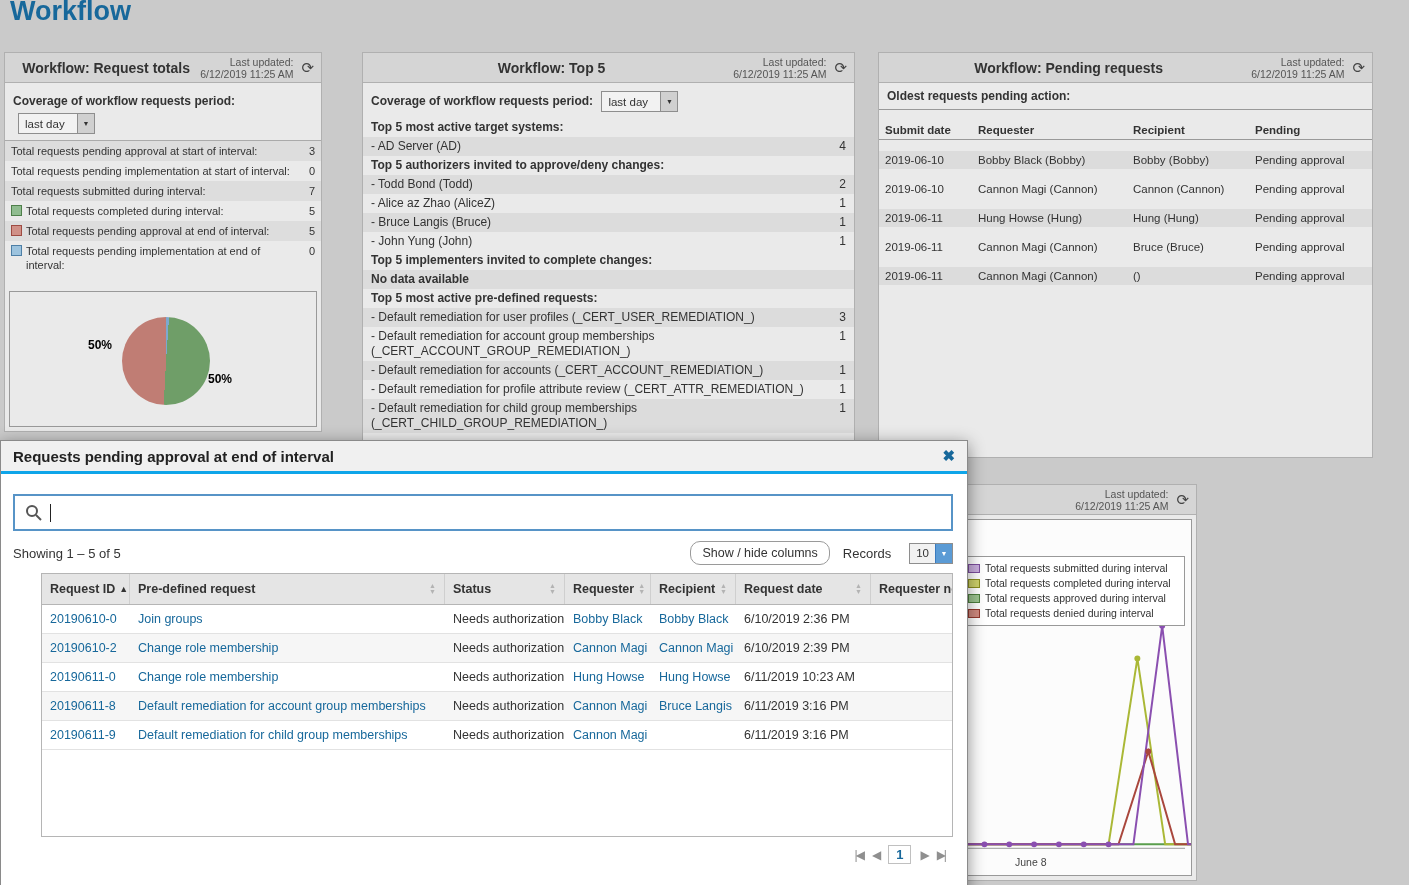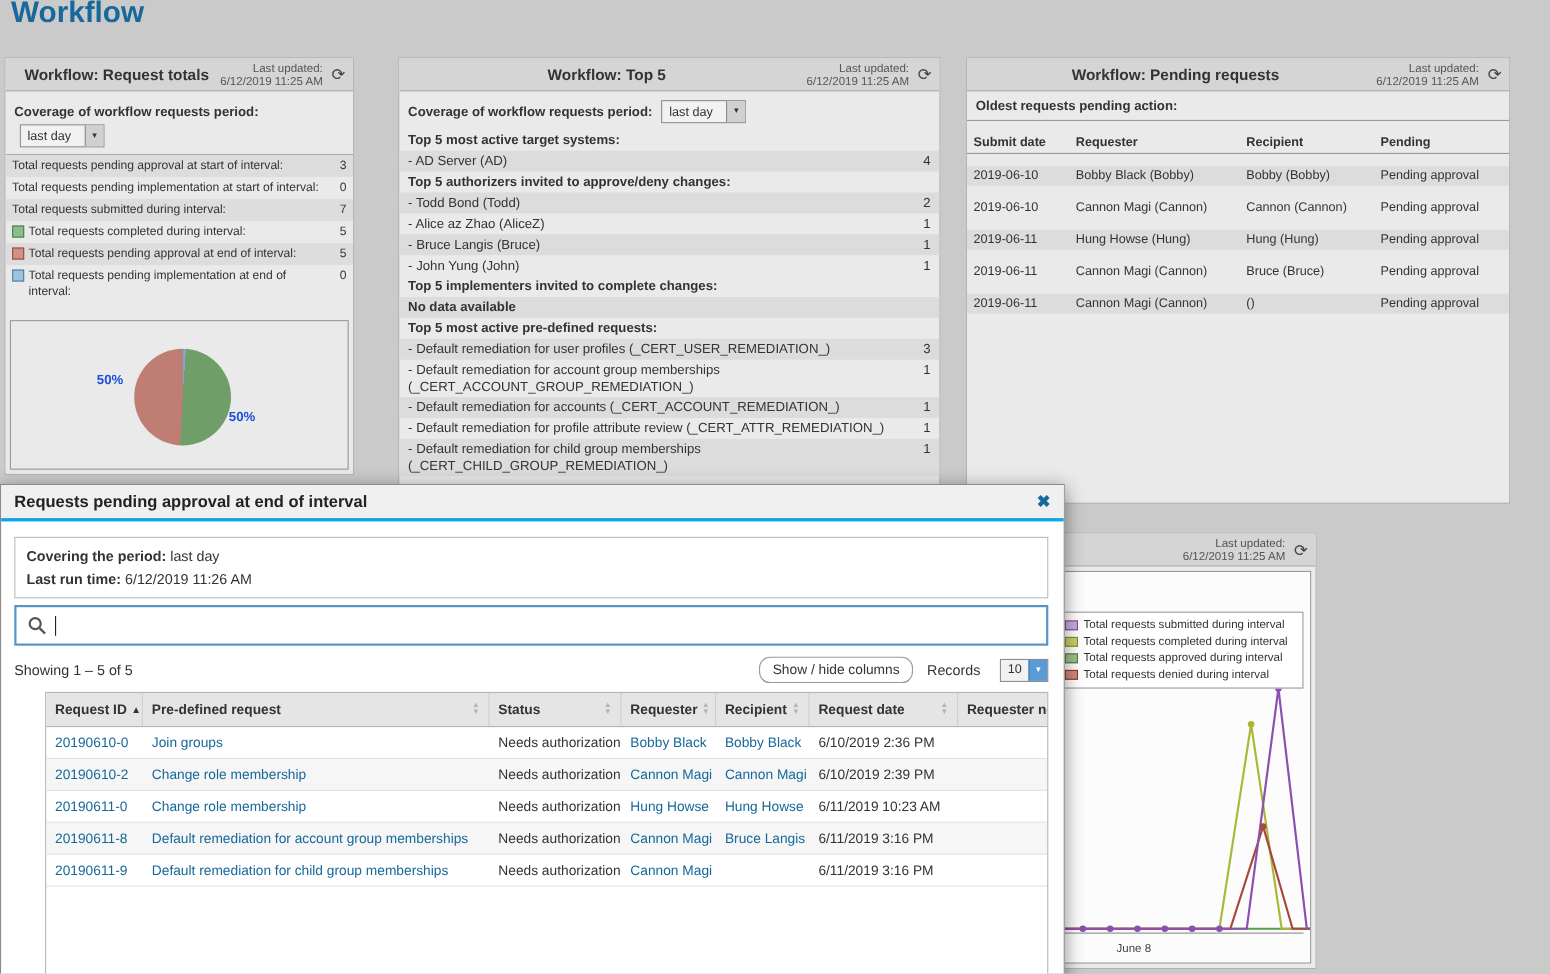--- a/index.html
+++ b/index.html
@@ -36,21 +36,21 @@
   .stat-row:nth-child(odd) { background: #dddddd; }
   .stat-label { flex: 1; display: flex; align-items: flex-start; gap: 4px; line-height: 14px; padding-right: 6px; }
   .stat-value { min-width: 14px; text-align: right; line-height: 14px; }
   .swatch { width: 11px; height: 11px; border: 1px solid #666; flex: none; display: inline-block; margin-top: 1px; }
   .swatch.green { background: #8fbc8f; border-color: #4e7f4a; }
   .swatch.red   { background: #d09087; border-color: #9e4b42; }
   .swatch.blue  { background: #9cc3de; border-color: #4d7fa6; }
   .pie-box { position: absolute; left: 4px; right: 4px; top: 238px; bottom: 4px; border: 1px solid #999; }
   .pie { position: absolute; left: 112px; top: 25px; width: 88px; height: 88px; border-radius: 50%;
          background: conic-gradient(var(--pie-blue,#7ca9cf) 0deg 4deg, var(--pie-green,#6f9e68) 4deg 183deg, var(--pie-red,#c07d74) 183deg 360deg); cursor: pointer; }
-  .pie-lbl { position: absolute; font-size: 12px; font-weight: bold; color: #1d4ed8; }
+  .pie-lbl { position: absolute; font-size: 12px; font-weight: bold; color: #000000; }
   .pie-lbl.l { left: 78px; top: 46px; }
   .pie-lbl.r { left: 198px; top: 80px; }
 
   
   .t5-list { font-size: 12px; }
   .t5-row { display: flex; padding: 2px 8px; line-height: 15px; }
   .t5-row.shade { background: #dcdcdc; }
   .t5-row.head, .t5-row.empty { font-weight: bold; }
   .t5-label { flex: 1; padding-right: 10px; }
   .t5-value { min-width: 12px; text-align: right; }
@@ -348,24 +348,20 @@
     <span class="x-tick">June 8</span>
   </div>
 </section>
 
 <div class="modal">
   <header class="modal-head">
     <span class="modal-title">Requests pending approval at end of interval</span>
     <span class="modal-close">✖</span>
   </header>
   <div class="modal-body">
-    <div class="info-box">
-      <div><b>Covering the period:</b> <span>last day</span></div>
-      <div><b>Last run time:</b> <span>6/12/2019 11:26 AM</span></div>
-    </div>
     <div class="search-box">
       <svg width="17" height="17" viewBox="0 0 17 17">
         <circle cx="7" cy="7" r="5" fill="none" stroke="#555" stroke-width="2"></circle>
         <line x1="11" y1="11" x2="16" y2="16" stroke="#555" stroke-width="2"></line>
       </svg>
       <span class="caret"></span>
       <input class="search-input" type="text" value="" style="">
     </div>
     <div class="toolbar">
       <span class="showing">Showing 1 – 5 of 5</span>

